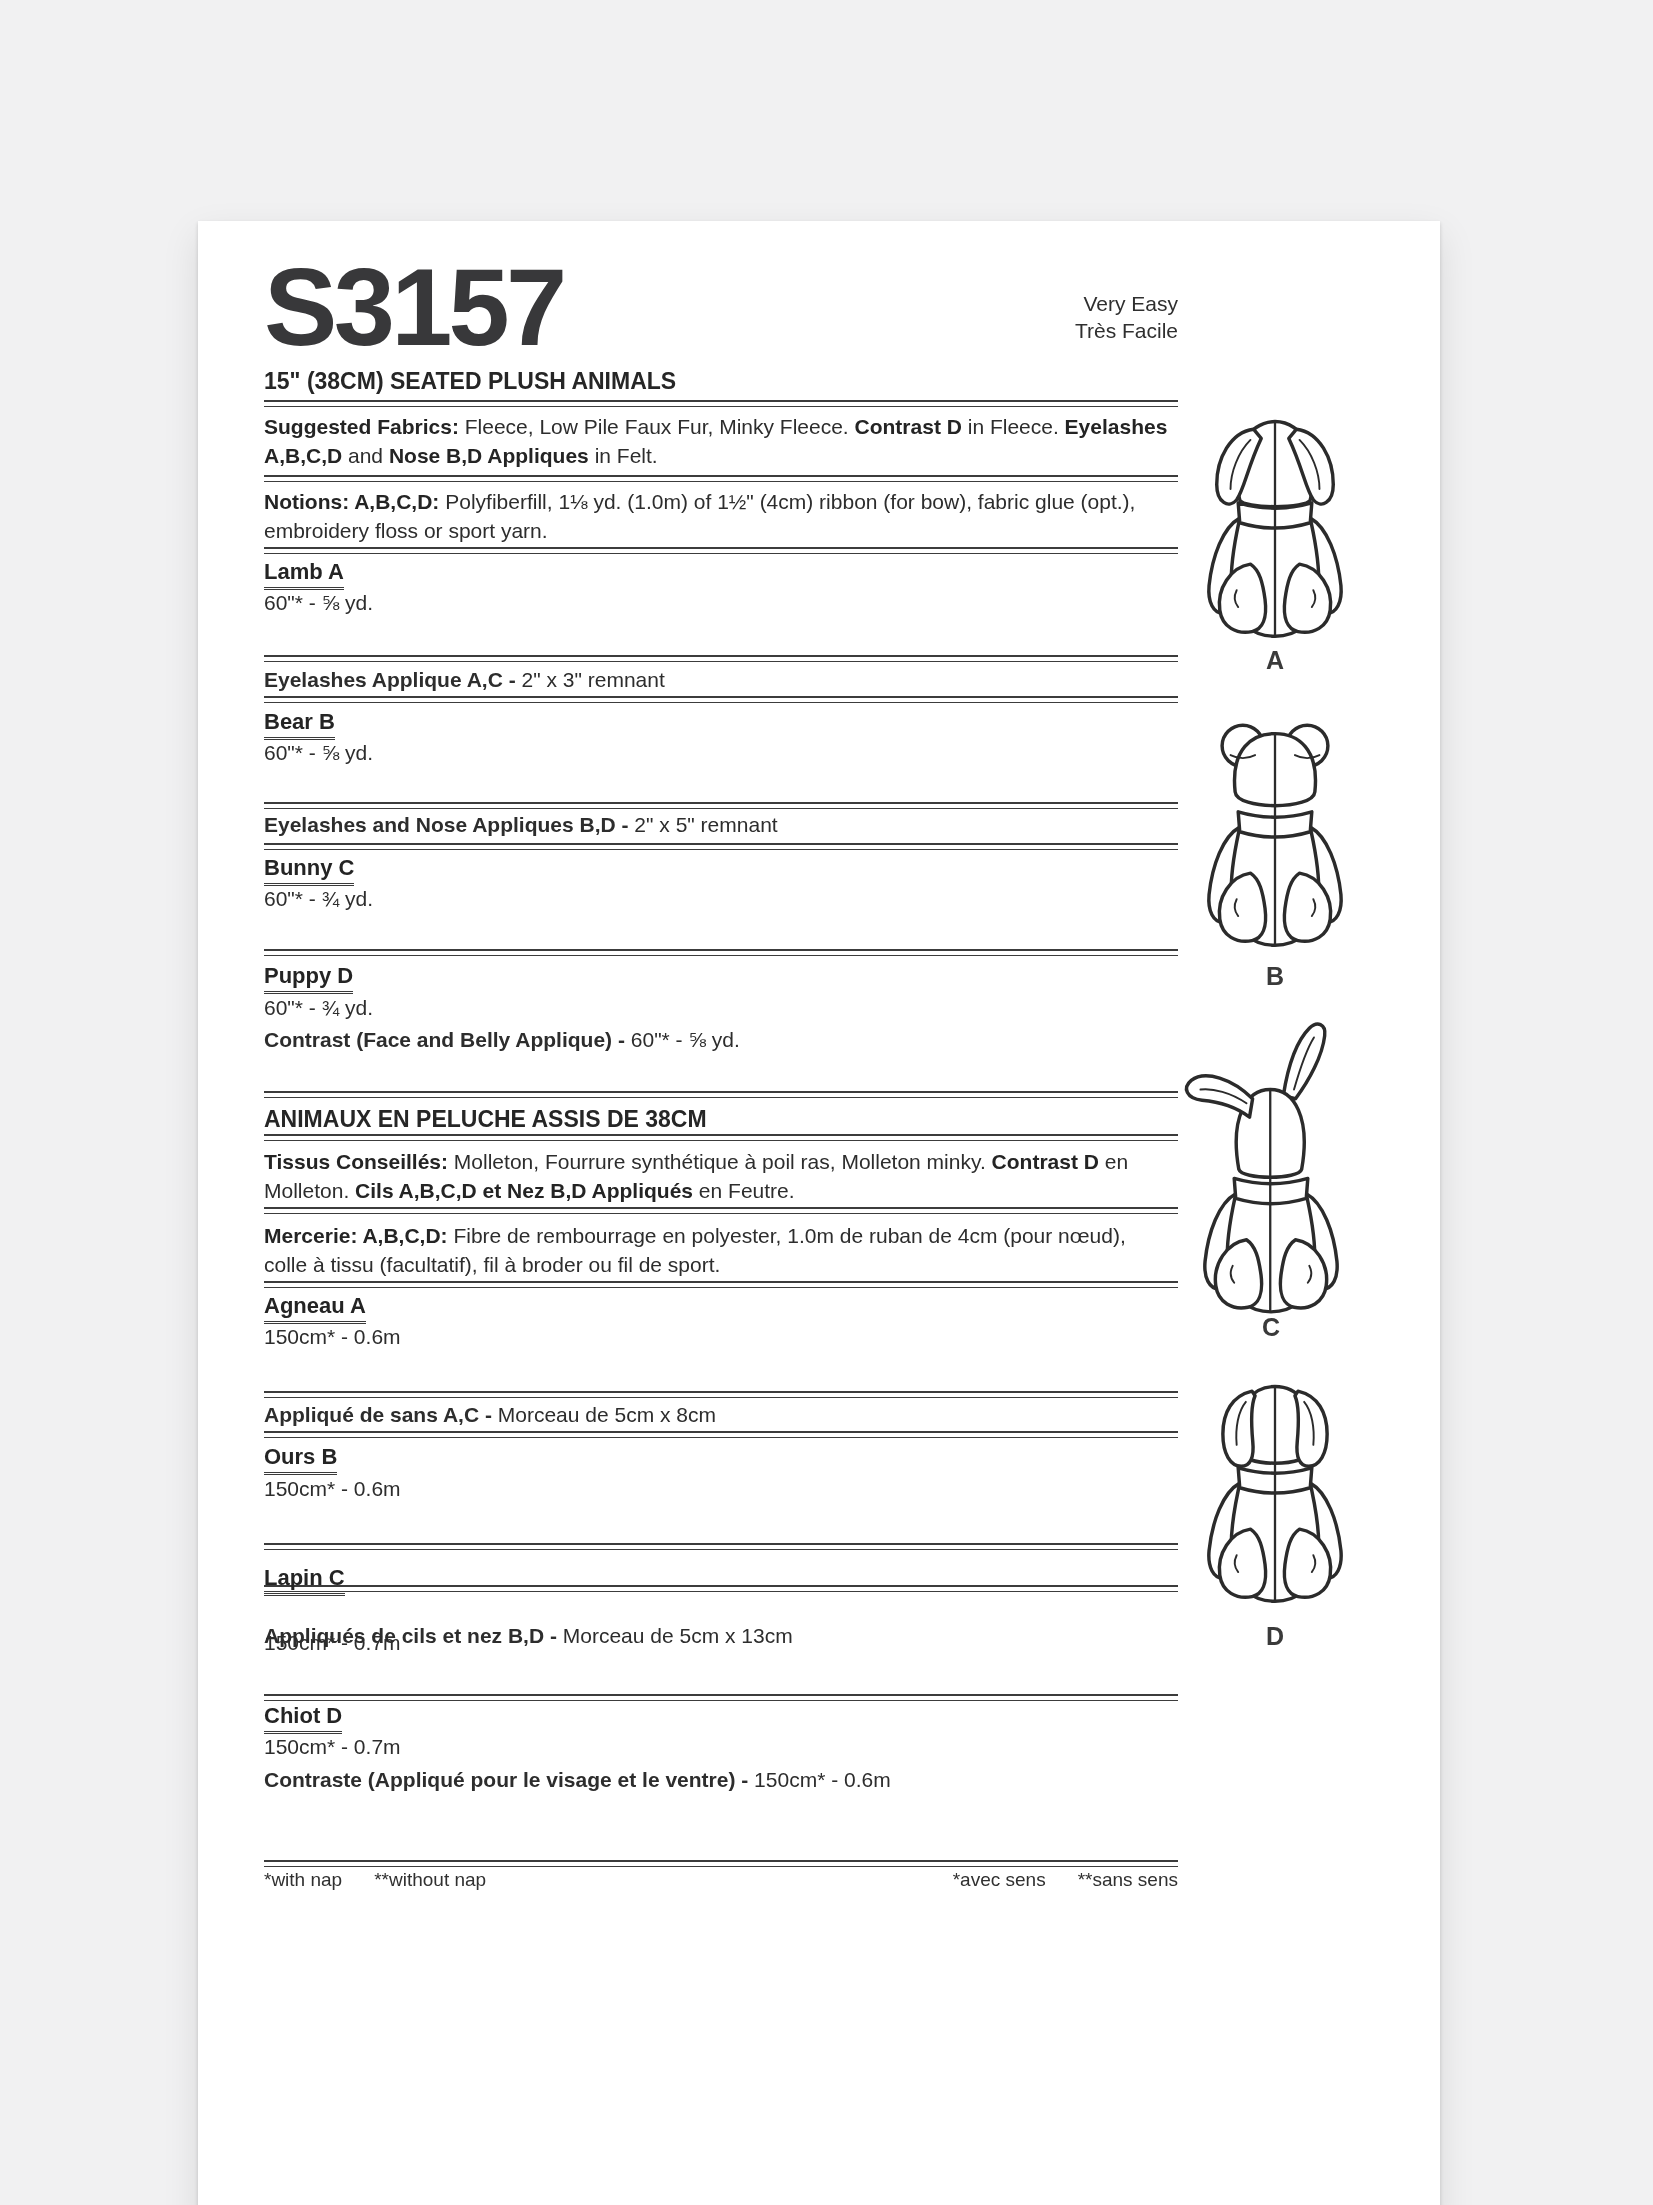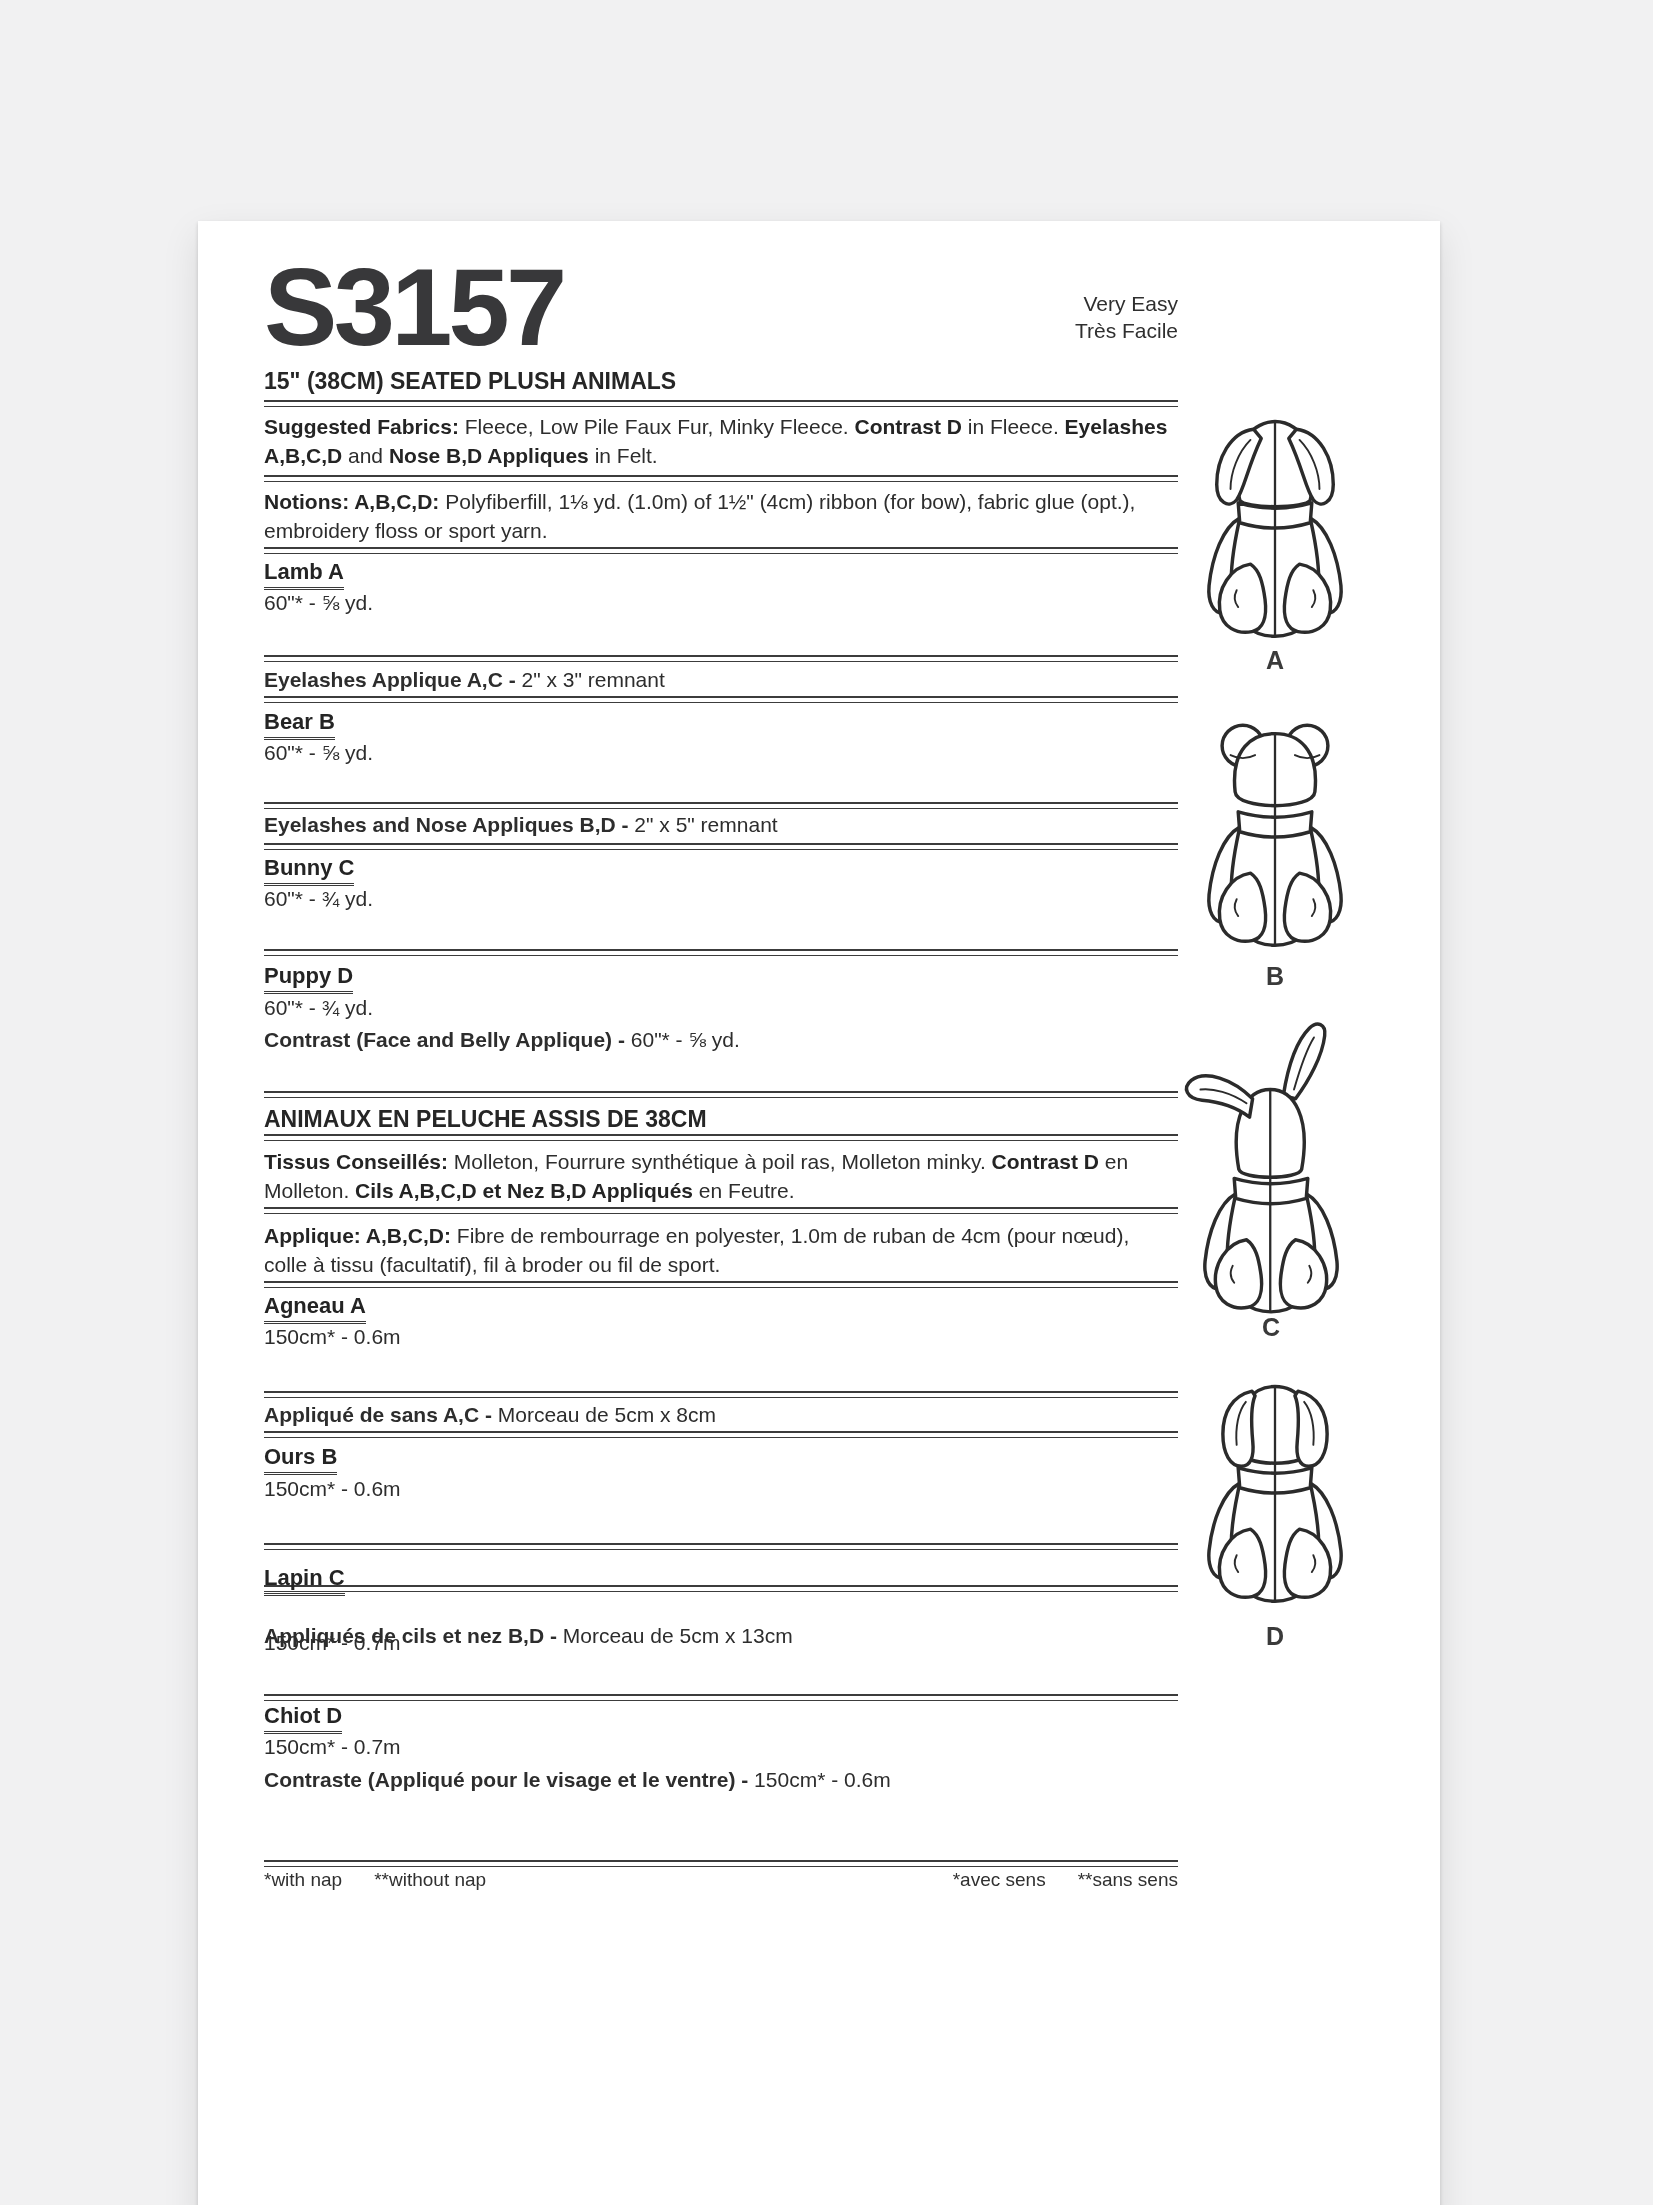--- a/index.html
+++ b/index.html
@@ -80,21 +80,21 @@
   <div class="abs yardage" style="top:775px">60"* - ¾ yd.</div>
   <div class="abs itemline" style="top:807px"><b>Contrast (Face and Belly Applique) -</b><span> 60"* - ⅝ yd.</span></div>
   <div class="rule" style="top:870px"></div>
 
   <div class="abs section-title" style="top:885px">ANIMAUX EN PELUCHE ASSIS DE 38CM</div>
   <div class="rule" style="top:913px"></div>
 
   <div class="abs para" style="top:926px"><b>Tissus Conseillés:</b><span> Molleton, Fourrure synthétique à poil ras, Molleton minky. </span><b>Contrast D</b><span> en</span><br><span>Molleton. </span><b>Cils A,B,C,D et Nez B,D Appliqués</b><span> en Feutre.</span></div>
   <div class="rule" style="top:986px"></div>
 
-  <div class="abs para" style="top:1000px"><b>Applique: A,B,C,D:</b><span> Fibre de rembourrage en polyester, 1.0m de ruban de 4cm (pour nœud),</span><br><span>colle à tissu (facultatif), fil à broder ou fil de sport.</span></div>
+  <div class="abs para" style="top:1000px"><b>Mercerie: A,B,C,D:</b><span> Fibre de rembourrage en polyester, 1.0m de ruban de 4cm (pour nœud),</span><br><span>colle à tissu (facultatif), fil à broder ou fil de sport.</span></div>
   <div class="rule" style="top:1060px"></div>
 
   <div class="abs animal-h" style="top:1072px"><span>Agneau A</span></div>
   <div class="abs yardage" style="top:1104px">150cm* - 0.6m</div>
   <div class="rule" style="top:1170px"></div>
 
   <div class="abs itemline" style="top:1182px"><b>Appliqué de sans A,C -</b><span> Morceau de 5cm x 8cm</span></div>
   <div class="rule" style="top:1210px"></div>
 
   <div class="abs animal-h" style="top:1223px"><span>Ours B</span></div>

